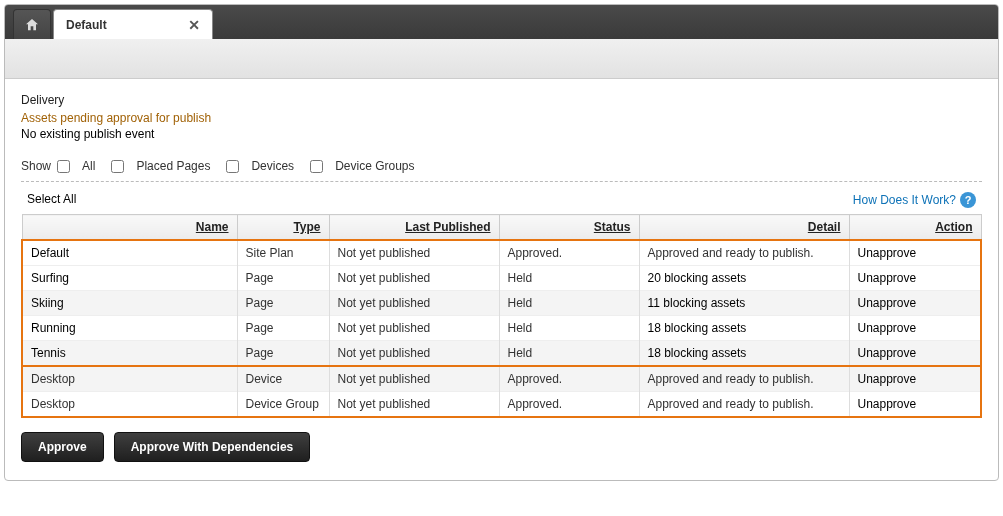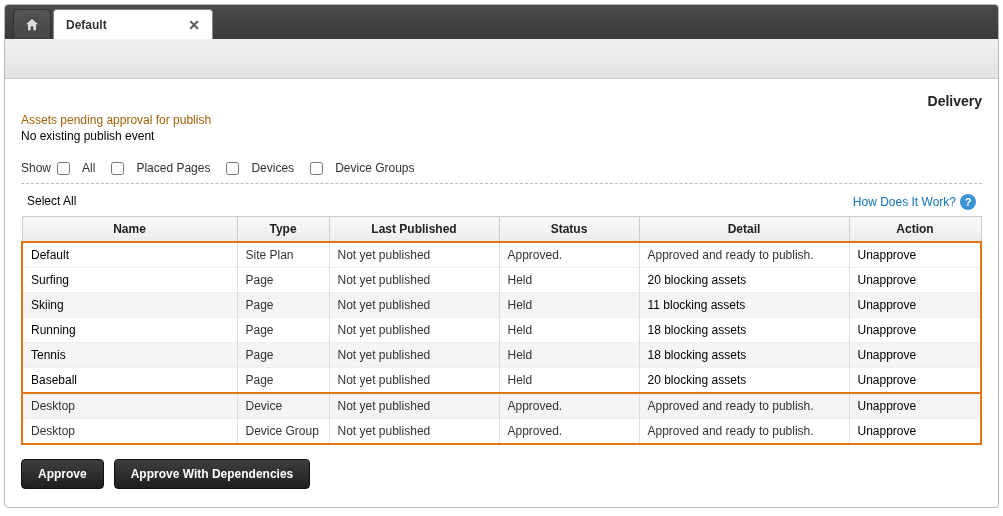--- a/index.html
+++ b/index.html
@@ -12,35 +12,35 @@
 .home-btn svg { width: 16px; height: 16px; fill: #ddd; }
 .tab { background: #fff; height: 30px; border-radius: 4px 4px 0 0; display: flex; align-items: center; padding: 0 8px 0 12px; min-width: 160px; justify-content: space-between; border: 1px solid #888; border-bottom: none; }
 .tab-label { font-weight: bold; color: #333; }
 .tab-close { color: #555; font-size: 14px; cursor: pointer; font-weight: bold; padding: 0 4px; }
 
 
 .subbar { height: 40px; background: linear-gradient(#f0f0f0, #e2e2e2); border-bottom: 1px solid #ccc; }
 
 
 .content { padding: 14px 16px 18px 16px; }
-.section-title { font-size: 14px; font-weight: bold; margin-bottom: 4px; color: #222; text-align: right; }
+.section-title { font-size: 12px; font-weight: normal; margin-bottom: 4px; color: #222; }
 .section-sub { font-size: 12px; color: #a16207; margin-bottom: 2px; }
 .link { color: #000000; cursor: pointer; }
 
 .filter-row { margin-top: 18px; display: flex; align-items: center; gap: 6px; padding-bottom: 8px; border-bottom: 1px dashed #bbb; }
 .filter-row label { display: flex; align-items: center; gap: 12px; margin-right: 10px; }
 .filter-row input[type=checkbox] { width: 13px; height: 13px; }
 
 .table-meta { display: flex; justify-content: space-between; align-items: flex-start; margin: 10px 0 6px 0; padding: 0 6px; }
 .help-link { color: #0d72b7; cursor: pointer; display: flex; align-items: center; gap: 4px; }
 .help-icon { width: 16px; height: 16px; border-radius: 50%; background: #3a95d6; color: #fff; display: inline-flex; align-items: center; justify-content: center; font-weight: bold; font-size: 11px; }
 
 
 .assets-table { width: 100%; border-collapse: collapse; border: 1px solid #ccc; }
-.assets-table th { text-align: center; background: linear-gradient(#f9f9f9, #ececec); border: 1px solid #ccc; padding: 5px 20px; font-weight: bold; color: #222; }
+.assets-table th { text-align: right; background: linear-gradient(#f9f9f9, #ececec); border: 1px solid #ccc; padding: 5px 8px; font-weight: bold; color: #222; text-decoration: underline; }
 .assets-table td { border-left: 1px solid #ddd; border-right: 1px solid #ddd; padding: 5px 8px; color: #333; }
 .assets-table tbody tr { border-bottom: 1px solid #eee; }
 .assets-table tbody tr.zebra { background: #f4f4f4; }
 .col-name { width: 215px; }
 .col-type { width: 92px; }
 .col-last { width: 170px; }
 .col-status { width: 140px; }
 .col-detail { width: 210px; }
 .col-action { }
 
@@ -153,28 +153,20 @@
             <td class="col-action highlight-right"><span class="link">Unapprove</span></td>
           </tr>
           <tr class="zebra">
             <td class="col-name highlight-left"><span class="link">Tennis</span></td>
             <td class="col-type">Page</td>
             <td class="col-last">Not yet published</td>
             <td class="col-status">Held</td>
             <td class="col-detail"><span class="link">18 blocking assets</span></td>
             <td class="col-action highlight-right"><span class="link">Unapprove</span></td>
           </tr>
-          <tr>
-            <td class="col-name highlight-left"><span class="link">Baseball</span></td>
-            <td class="col-type">Page</td>
-            <td class="col-last">Not yet published</td>
-            <td class="col-status">Held</td>
-            <td class="col-detail"><span class="link">20 blocking assets</span></td>
-            <td class="col-action highlight-right"><span class="link">Unapprove</span></td>
-          </tr>
           <tr class="zebra group-sep">
             <td class="col-name highlight-left"><span>Desktop</span></td>
             <td class="col-type">Device</td>
             <td class="col-last">Not yet published</td>
             <td class="col-status">Approved.</td>
             <td class="col-detail"><span>Approved and ready to publish.</span></td>
             <td class="col-action highlight-right"><span class="link">Unapprove</span></td>
           </tr>
           <tr>
             <td class="col-name highlight-bottom highlight-left"><span>Desktop</span></td>

